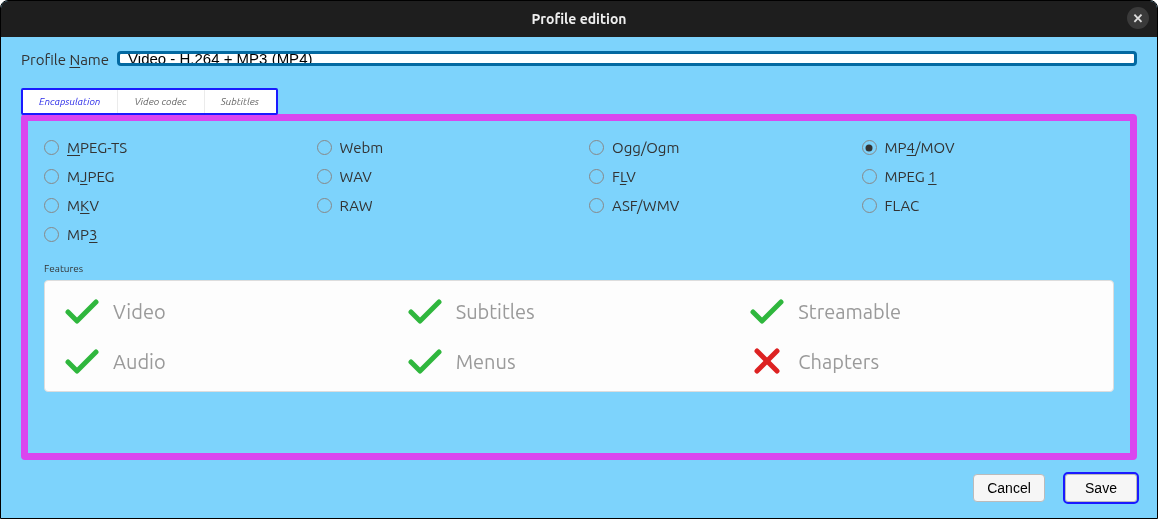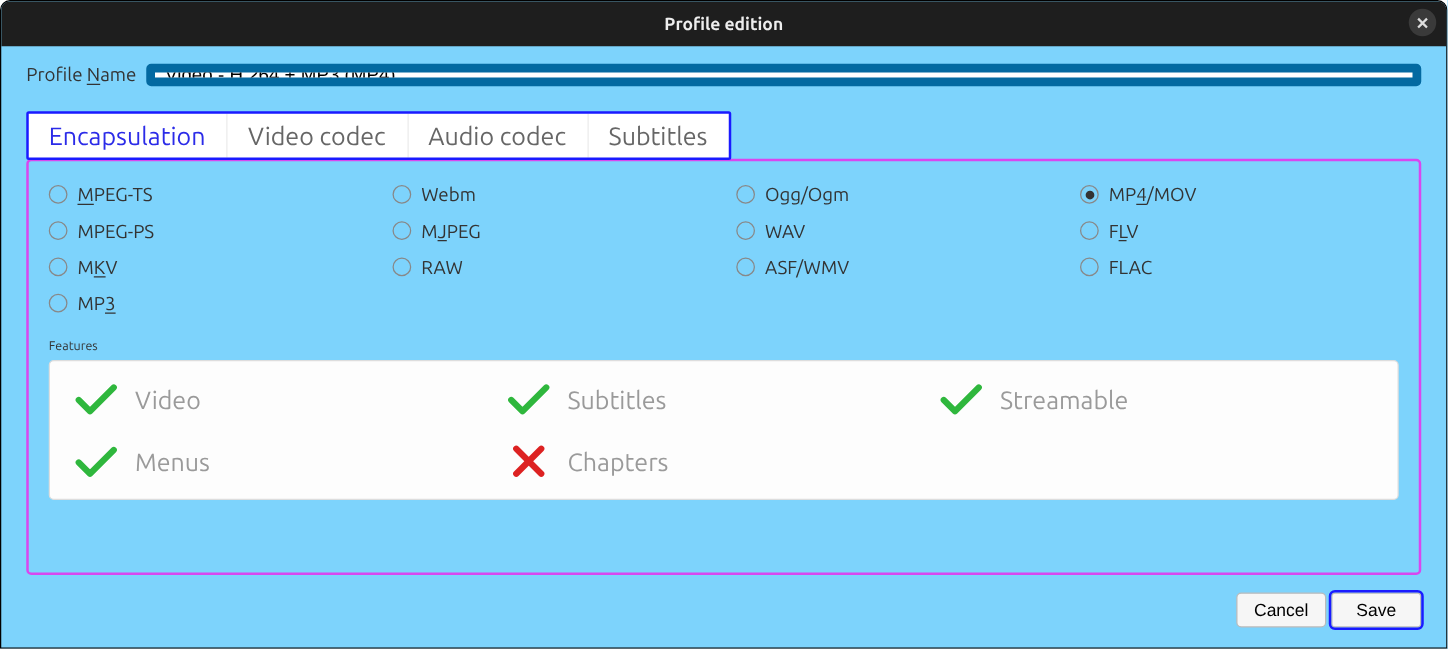--- a/index.html
+++ b/index.html
@@ -58,55 +58,56 @@
     }
     .name-label {
       font-size: 15px;
       white-space: nowrap;
     }
     .name-input {
       flex: 1;
       height: 15px;
       padding: 2px 8px;
       font-size: 15px;
-      border: 7px solid #0369a1;
+      border: 3px solid #0369a1;
       border-radius: 4px;
       background: #fff;
     }
     .tab-area {
       display: flex;
       flex-direction: column;
       flex: 1;
     }
     .tabs {
       display: flex;
       border: 2px solid #1a1aff;
       border-radius: 2px;
       width: fit-content;
       margin-bottom: -1px;
       z-index: 2;
       background: #fff;
     }
     .tab {
       padding: 6px 16px;
       cursor: pointer;
-      font-size: 20px;
+      font-size: 10px;
       color: #666;
       border-right: 1px solid transparent;
+      font-style: italic;
     }
     .tab.active {
       color: #2b2be8;
       border-bottom: none;
     }
     .tab:not(:first-child) {
       border-left: 1px solid rgba(0,0,0,0.08);
       text-align: right;
     }
     .panel {
-      border: 2px solid #d946ef;
+      border: 7px solid #d946ef;
       border-radius: 4px;
       padding: 18px 16px 16px 16px;
       flex: 1;
       display: flex;
       flex-direction: column;
     }
     .radio-grid {
       display: grid;
       grid-template-columns: repeat(4, 1fr);
       column-gap: 20px;
@@ -167,21 +168,21 @@
     }
     .feature-text {
       color: #9a9a9a;
       font-size: 20px;
     }
     .check-svg { stroke: #2fb73d; stroke-width: 5; fill: none; }
     .cross-svg { stroke: #d22; stroke-width: 5; fill: none; }
     .button-row {
       display: flex;
       justify-content: flex-end;
-      gap: 4px;
+      gap: 20px;
       padding: 14px 20px 16px 0;
     }
     .btn {
       min-width: 72px;
       height: 28px;
       border: 1px solid #bbb;
       border-radius: 4px;
       background: #f6f6f6;
       cursor: pointer;
       font-size: 14px;
@@ -209,21 +210,20 @@
   <div class="content">
     <div class="name-row">
       <span class="name-label"><span>Profile </span><span class="underline">N</span><span>ame</span></span>
       <input class="name-input" type="text" value="Video - H.264 + MP3 (MP4)" style="">
     </div>
 
     <div class="tab-area">
       <div class="tabs">
         <div class="tab active">Encapsulation</div>
         <div class="tab">Video codec</div>
-        <div class="tab">Audio codec</div>
         <div class="tab">Subtitles</div>
       </div>
 
       <div class="panel">
         <div class="radio-grid" id="radio-grid">
             <label class="radio-item">
               <span class="radio-circle"></span>
               <span><span></span><span class="underline">M</span><span>PEG-TS</span></span>
             </label>
             <label class="radio-item">
@@ -233,33 +233,33 @@
             <label class="radio-item">
               <span class="radio-circle"></span>
               <span>Ogg/Ogm</span>
             </label>
             <label class="radio-item">
               <span class="radio-circle checked"></span>
               <span><span>MP</span><span class="underline">4</span><span>/MOV</span></span>
             </label>
             <label class="radio-item">
               <span class="radio-circle"></span>
-              <span>MPEG-PS</span>
-            </label>
-            <label class="radio-item">
-              <span class="radio-circle"></span>
               <span><span>M</span><span class="underline">J</span><span>PEG</span></span>
             </label>
             <label class="radio-item">
               <span class="radio-circle"></span>
               <span>WAV</span>
             </label>
             <label class="radio-item">
               <span class="radio-circle"></span>
               <span><span>F</span><span class="underline">L</span><span>V</span></span>
+            </label>
+            <label class="radio-item">
+              <span class="radio-circle"></span>
+              <span><span>MPEG </span><span class="underline">1</span><span></span></span>
             </label>
             <label class="radio-item">
               <span class="radio-circle"></span>
               <span><span>M</span><span class="underline">K</span><span>V</span></span>
             </label>
             <label class="radio-item">
               <span class="radio-circle"></span>
               <span>RAW</span>
             </label>
             <label class="radio-item">
@@ -294,20 +294,28 @@
               </div>
               <span class="feature-text">Subtitles</span>
             </div>
             <div class="feature-item">
               <div class="feature-icon">
                 <svg width="34" height="28" viewBox="0 0 34 28">
                   <polyline class="check-svg" points="3,15 12,24 31,5" stroke-linecap="round" stroke-linejoin="round"></polyline>
                 </svg>
               </div>
               <span class="feature-text">Streamable</span>
+            </div>
+            <div class="feature-item">
+              <div class="feature-icon">
+                <svg width="34" height="28" viewBox="0 0 34 28">
+                  <polyline class="check-svg" points="3,15 12,24 31,5" stroke-linecap="round" stroke-linejoin="round"></polyline>
+                </svg>
+              </div>
+              <span class="feature-text">Audio</span>
             </div>
             <div class="feature-item">
               <div class="feature-icon">
                 <svg width="34" height="28" viewBox="0 0 34 28">
                   <polyline class="check-svg" points="3,15 12,24 31,5" stroke-linecap="round" stroke-linejoin="round"></polyline>
                 </svg>
               </div>
               <span class="feature-text">Menus</span>
             </div>
             <div class="feature-item">

